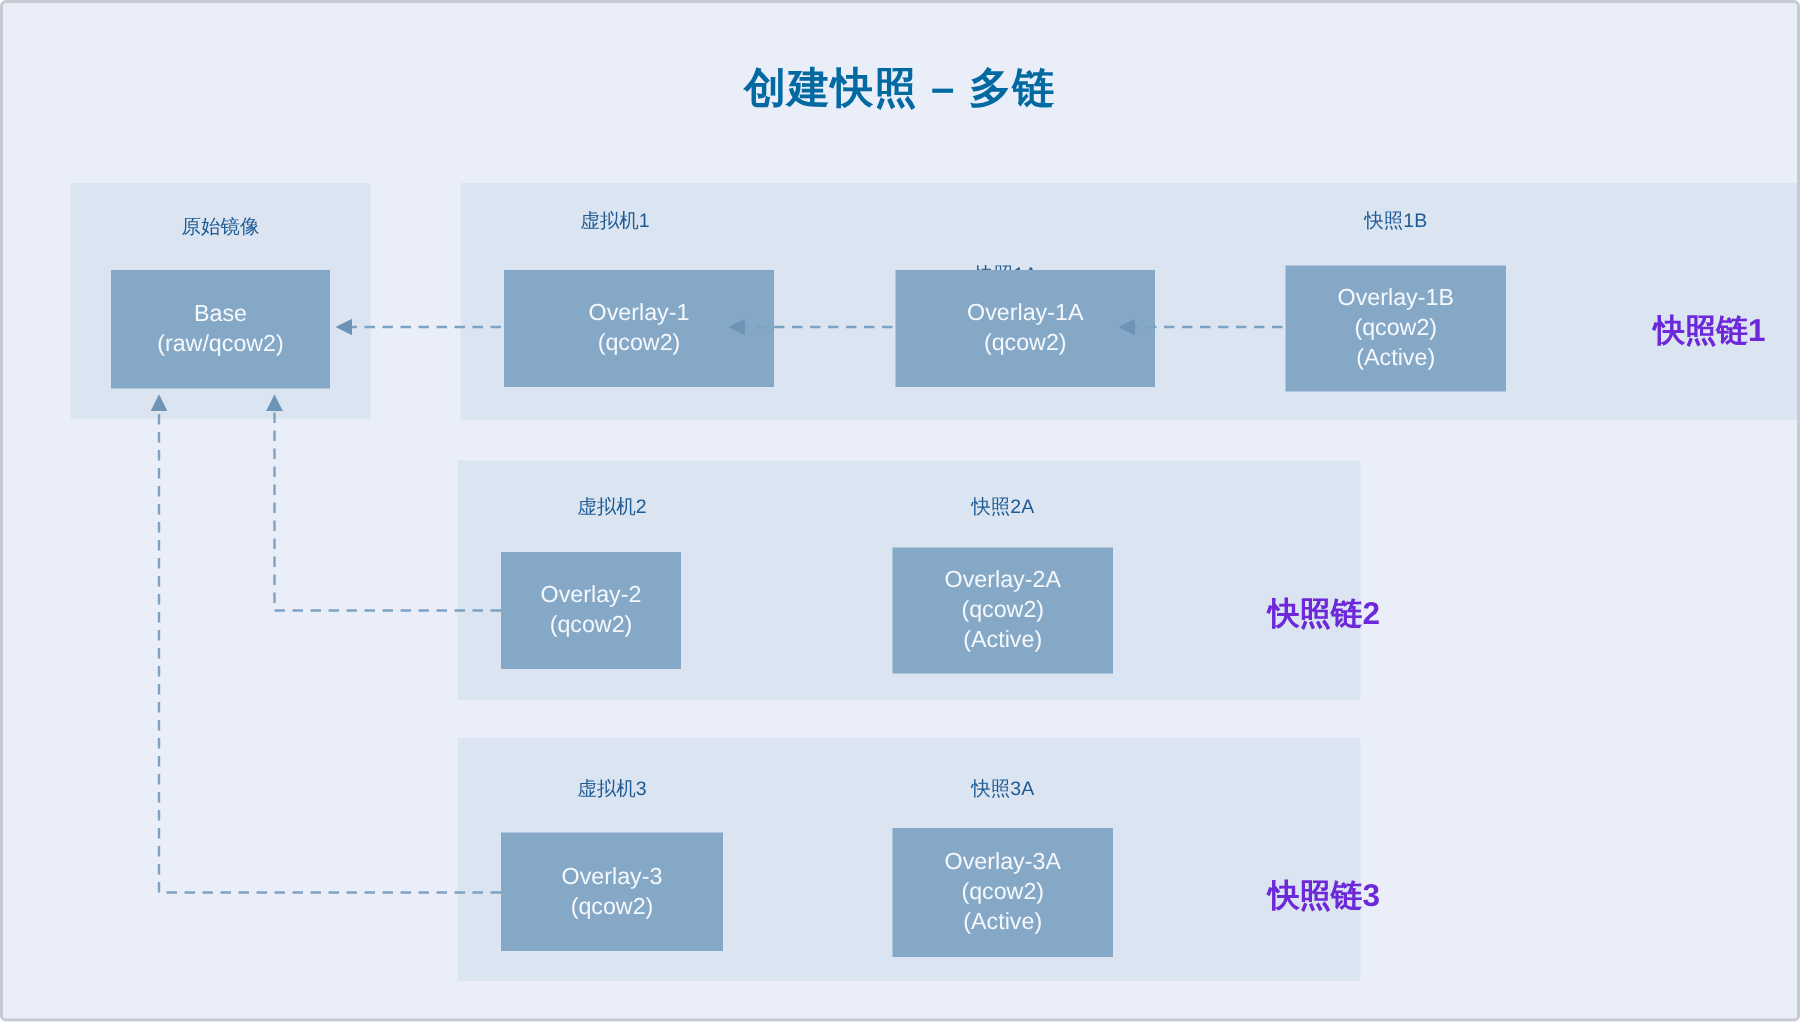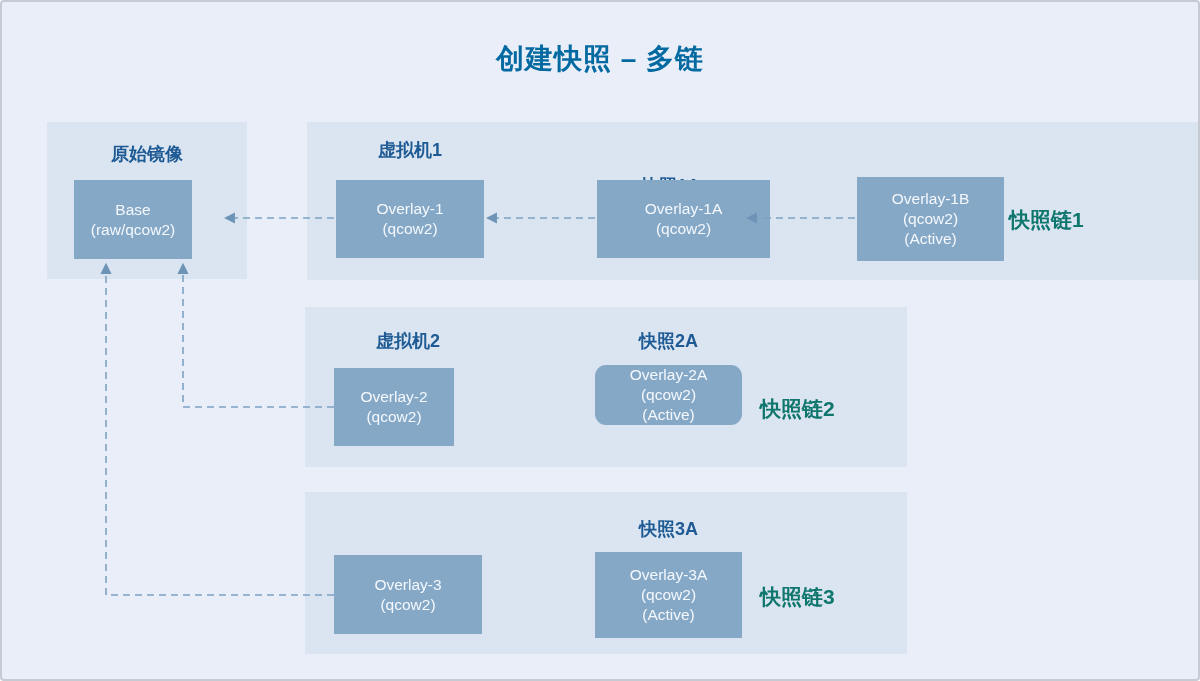--- a/index.html
+++ b/index.html
@@ -31,72 +31,73 @@
     background: #dbe5f1;
   }
   .panel.base-group   { left: 45px;  top: 120px; width: 200px; height: 157px; }
   .panel.chain-1      { left: 305px; top: 120px; width: 852px; height: 158px; padding-left: 48px; }
   .panel.chain-2      { left: 303px; top: 305px; width: 602px; height: 160px; }
   .panel.chain-3      { left: 303px; top: 490px; width: 602px; height: 162px; }
 
   .col-label {
     position: absolute;
     text-align: center;
-    font-size: 18px;
-    font-weight: 700;
+    font-size: 13px;
+    font-weight: 400;
     color: #1e5a94;
     white-space: nowrap;
   }
   .node {
     position: absolute;
     background: #85a8c7;
     color: #f5f8fc;
     display: flex;
     flex-direction: column;
     align-items: center;
     justify-content: center;
     text-align: center;
     font-size: 15.5px;
     line-height: 20px;
   }
   .chain-name {
     position: absolute;
-    text-align: left;
+    text-align: right;
     font-size: 21px;
     font-weight: 700;
-    color: #0f766e;
+    color: #6d28d9;
     white-space: nowrap;
   }
   svg.connectors {
     position: absolute;
     left: 0; top: 0;
     width: 1200px; height: 681px;
     pointer-events: none;
   }
 </style>
 </head>
 <body>
 
 <div class="canvas">
 
   <div class="title">创建快照 – 多链</div>
 
   <div class="panel base-group">
     <div class="col-label" style="left:0; top:20px; width:200px;">原始镜像</div>
-    <div class="node" style="left:27px; top:58px; width:118px; height:79px;">
+    <div class="node" style="left:27px; top:58px; width:146px; height:79px;">
       <div>Base</div>
       <div>(raw/qcow2)</div>
     </div>
   </div>
 
   <div class="panel chain-1">
     <div class="col-label" style="left:29px;  top:16px; width:148px;">虚拟机1</div>
     <div class="col-label" style="left:290px; top:16px; width:147px;margin-top:36px;">快照1A</div>
+    <div class="col-label" style="left:550px; top:16px; width:147px;">快照1B</div>
 
-    <div class="node" style="left:29px; top:58px; width:148px; height:78px;">
+    <div class="node" style="left:29px; top:58px; width:180px; height:78px;">
       <div>Overlay-1</div>
       <div>(qcow2)</div>
     </div>
     <div class="node" style="left:290px; top:58px; width:173px; height:78px;">
       <div>Overlay-1A</div>
       <div>(qcow2)</div>
     </div>
     <div class="node" style="left:550px; top:55px; width:147px; height:84px;">
       <div>Overlay-1B</div>
       <div>(qcow2)</div>
@@ -107,30 +108,31 @@
   </div>
 
   <div class="panel chain-2">
     <div class="col-label" style="left:29px;  top:22px; width:148px;">虚拟机2</div>
     <div class="col-label" style="left:290px; top:22px; width:147px;">快照2A</div>
 
     <div class="node" style="left:29px; top:61px; width:120px; height:78px;">
       <div>Overlay-2</div>
       <div>(qcow2)</div>
     </div>
-    <div class="node" style="left:290px; top:58px; width:147px; height:60px;border-radius:11px;">
+    <div class="node" style="left:290px; top:58px; width:147px; height:84px;">
       <div>Overlay-2A</div>
       <div>(qcow2)</div>
       <div>(Active)</div>
     </div>
 
     <div class="chain-name" style="left:455px; top:88px; width:160px;">快照链2</div>
   </div>
 
   <div class="panel chain-3">
+    <div class="col-label" style="left:29px;  top:25px; width:148px;">虚拟机3</div>
     <div class="col-label" style="left:290px; top:25px; width:147px;">快照3A</div>
 
     <div class="node" style="left:29px; top:63px; width:148px; height:79px;">
       <div>Overlay-3</div>
       <div>(qcow2)</div>
     </div>
     <div class="node" style="left:290px; top:60px; width:147px; height:86px;">
       <div>Overlay-3A</div>
       <div>(qcow2)</div>
       <div>(Active)</div>

